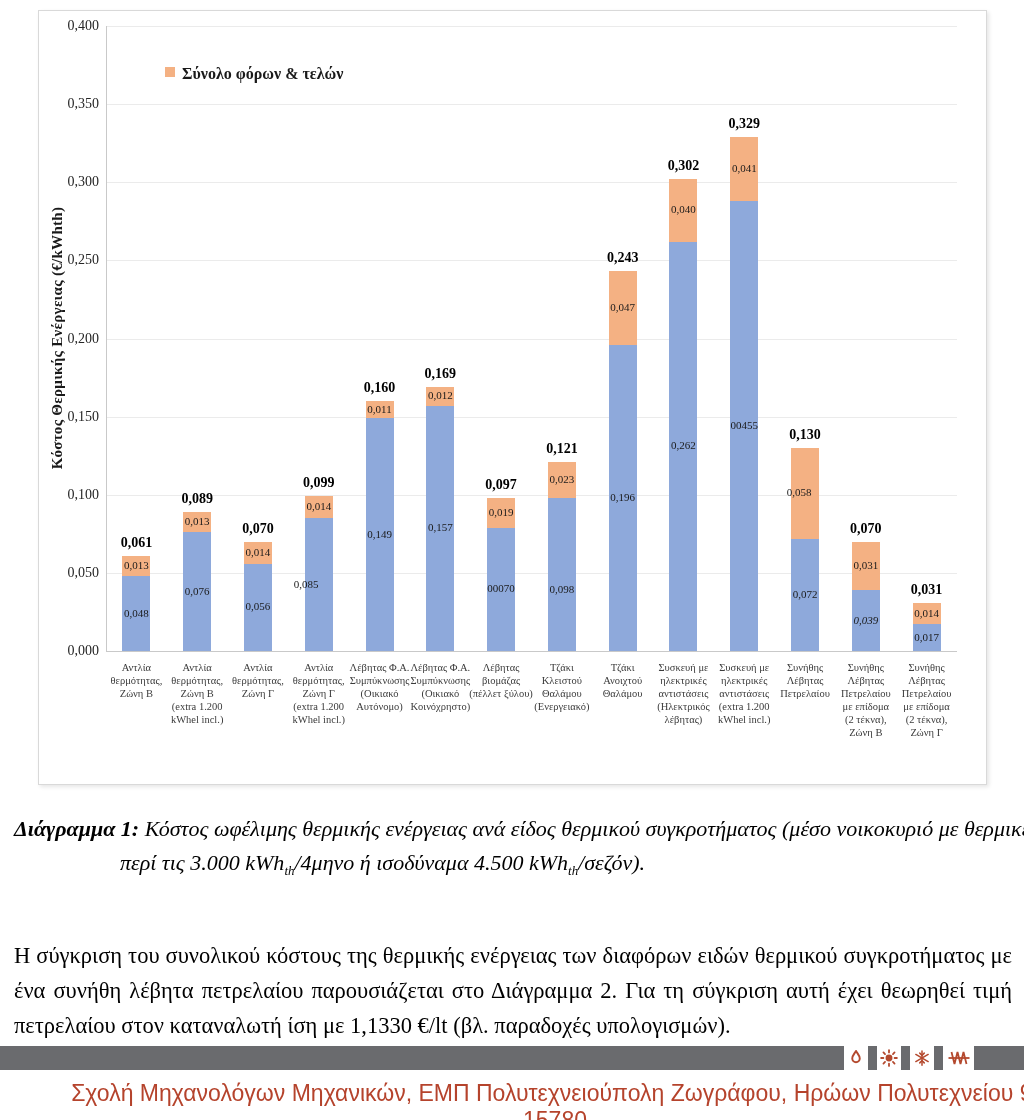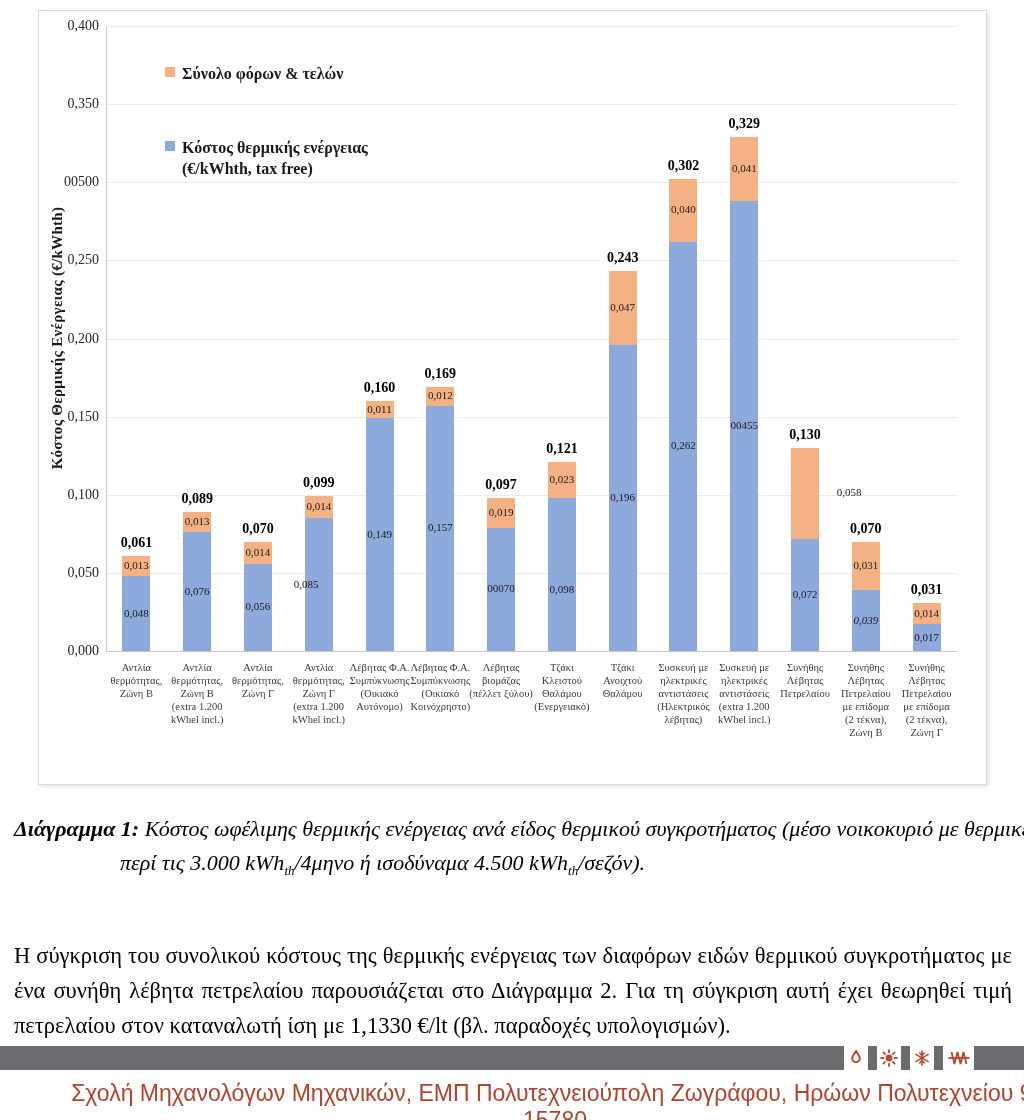--- a/index.html
+++ b/index.html
@@ -76,31 +76,26 @@
 
 <div class="chart-card">
   <div id="plot-layer"></div>
 
   <div class="y-title">Κόστος Θερμικής Ενέργειας (€/kWhth)</div>
 
   <div class="legend-item" style="left:126px;top:52px;">
     <span class="legend-sq" id="legend-sq-0" style="background: rgb(244, 177, 131);"></span>
     <span class="legend-label">Σύνολο φόρων &amp; τελών</span>
   </div>
-  <div class="legend-item" style="left:126px;top:126px;">
-    <span class="legend-sq" id="legend-sq-1" style="background: rgb(142, 169, 219);"></span>
-    <span class="legend-label">Κόστος θερμικής ενέργειας
-(€/kWhth, tax free)</span>
-  </div>
 <div class="gridline" style="left: 67px; top: 15px; width: 851px;"></div>
     <div class="y-tick" style="left: 0px; top: 7px;">0,400</div>
     <div class="gridline" style="left: 67px; top: 93.125px; width: 851px;"></div>
     <div class="y-tick" style="left: 0px; top: 85.125px;">0,350</div>
     <div class="gridline" style="left: 67px; top: 171.25px; width: 851px;"></div>
-    <div class="y-tick" style="left: 0px; top: 163.25px;">00500</div>
+    <div class="y-tick" style="left: 0px; top: 163.25px;">0,300</div>
     <div class="gridline" style="left: 67px; top: 249.375px; width: 851px;"></div>
     <div class="y-tick" style="left: 0px; top: 241.375px;">0,250</div>
     <div class="gridline" style="left: 67px; top: 327.5px; width: 851px;"></div>
     <div class="y-tick" style="left: 0px; top: 319.5px;">0,200</div>
     <div class="gridline" style="left: 67px; top: 405.625px; width: 851px;"></div>
     <div class="y-tick" style="left: 0px; top: 397.625px;">0,150</div>
     <div class="gridline" style="left: 67px; top: 483.75px; width: 851px;"></div>
     <div class="y-tick" style="left: 0px; top: 475.75px;">0,100</div>
     <div class="gridline" style="left: 67px; top: 561.875px; width: 851px;"></div>
     <div class="y-tick" style="left: 0px; top: 553.875px;">0,050</div>
@@ -202,21 +197,21 @@
     <div class="seg-label" style="left: 683.25px; top: 150.969px;">0,041</div>
     <div class="total-label" style="left: 673.25px; top: 104.938px;">0,329</div>
     <div class="x-tick" style="left: 672.857px; top: 650px; width: 64.7857px;">Συσκευή με
 ηλεκτρικές
 αντιστάσεις
 (extra 1.200
 kWhel incl.)</div>
     <div class="bar-seg" style="left: 752.036px; top: 527.5px; height: 112.5px; background: rgb(142, 169, 219);"></div>
     <div class="bar-seg" style="left: 752.036px; top: 436.875px; height: 90.625px; background: rgb(244, 177, 131);"></div>
     <div class="seg-label" style="left: 744.036px; top: 576.75px;">0,072</div>
-    <div class="seg-label" style="left: 788px; top: 475.188px;">0,058</div>
+    <div class="seg-label" style="left: 738px; top: 475.188px;">0,058</div>
     <div class="total-label" style="left: 734.036px; top: 415.875px;">0,130</div>
     <div class="x-tick" style="left: 733.643px; top: 650px; width: 64.7857px;">Συνήθης
 Λέβητας
 Πετρελαίου</div>
     <div class="bar-seg" style="left: 812.821px; top: 579.062px; height: 60.9375px; background: rgb(142, 169, 219);"></div>
     <div class="bar-seg" style="left: 812.821px; top: 530.625px; height: 48.4375px; background: rgb(244, 177, 131);"></div>
     <div class="seg-label" style="left: 804.821px; top: 602.531px; font-style: italic;">0,039</div>
     <div class="seg-label" style="left: 804.821px; top: 547.844px;">0,031</div>
     <div class="total-label" style="left: 794.821px; top: 509.625px;">0,070</div>
     <div class="x-tick" style="left: 794.429px; top: 650px; width: 64.7857px;">Συνήθης

